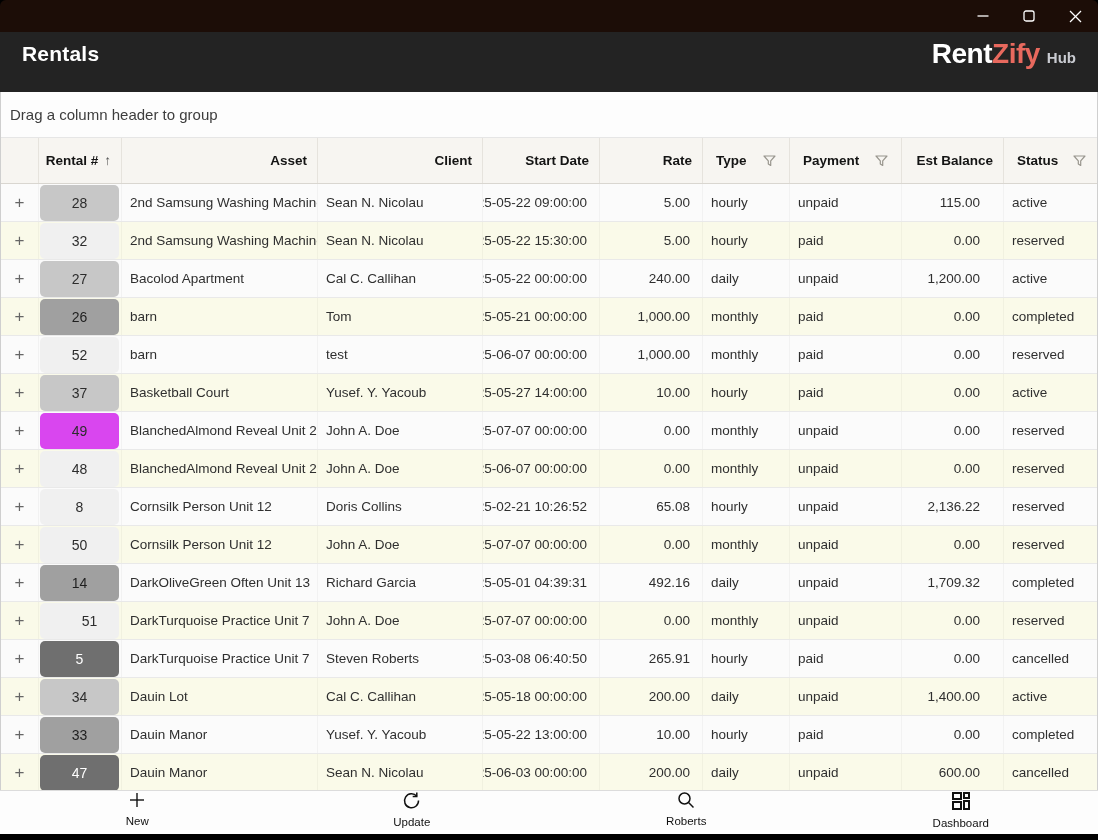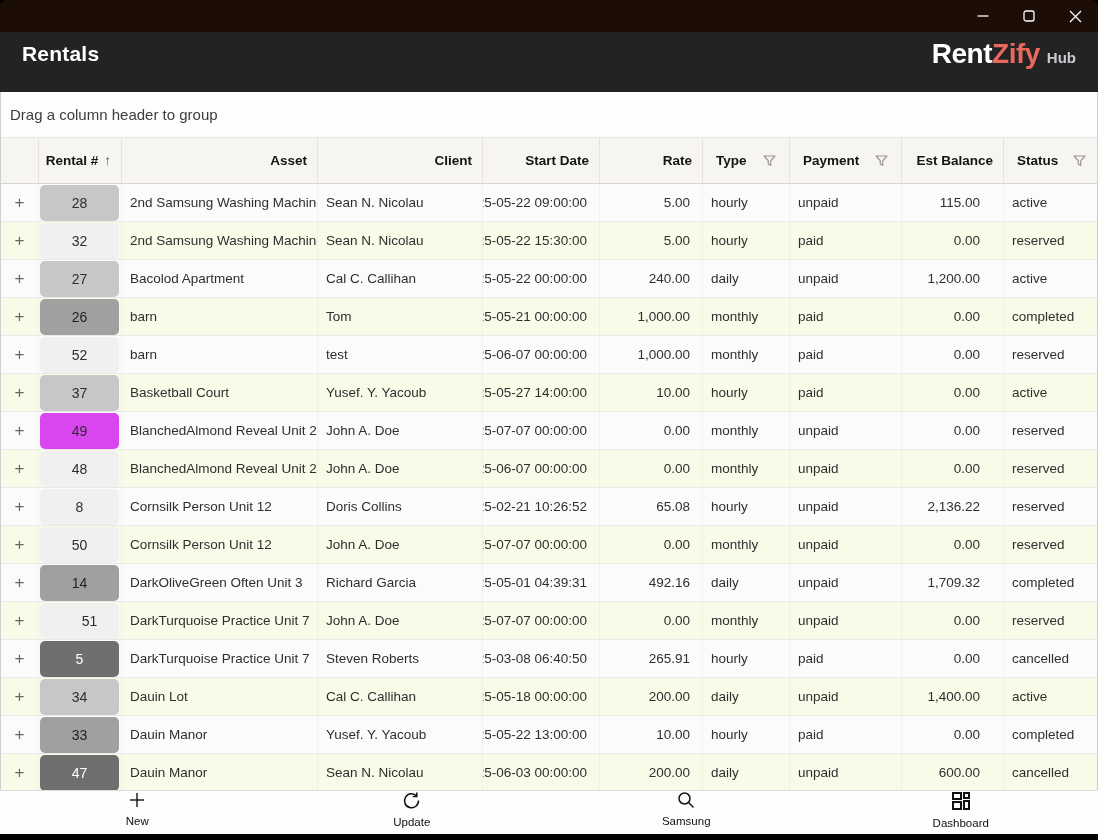--- a/index.html
+++ b/index.html
@@ -314,21 +314,21 @@
           <div class="bcell right bal">0.00</div>
           <div class="bcell left">reserved</div>
         </div>
         <div class="grow grid-cols norm">
           <div class="bcell center">
             <span class="expander">+</span>
           </div>
           <div class="bcell badgecell">
             <div class="badge" style="background: rgb(160, 160, 160); color: rgb(31, 31, 31);">14</div>
           </div>
-          <div class="bcell left">DarkOliveGreen Often Unit 3</div>
+          <div class="bcell left">DarkOliveGreen Often Unit 13</div>
           <div class="bcell left">Richard Garcia</div>
           <div class="bcell right">2025-05-01 04:39:31</div>
           <div class="bcell right">492.16</div>
           <div class="bcell left">daily</div>
           <div class="bcell left">unpaid</div>
           <div class="bcell right bal">1,709.32</div>
           <div class="bcell left">completed</div>
         </div>
         <div class="grow grid-cols alt">
           <div class="bcell center">
@@ -427,21 +427,21 @@
           <path d="M14.8 5.2 A7 7 0 1 0 16.5 9.5" fill="none" stroke="#111" stroke-width="1.5"></path>
           <polyline points="14.8,1.5 14.8,5.6 10.7,5.6" fill="none" stroke="#111" stroke-width="1.5"></polyline>
         </svg></span>
       <span class="tlabel">Update</span>
     </div>
     <div class="tbtn">
       <span><svg width="18" height="18" viewBox="0 0 18 18">
           <circle cx="7.5" cy="7.5" r="5.5" fill="none" stroke="#111" stroke-width="1.5"></circle>
           <line x1="11.8" y1="11.8" x2="16.5" y2="16.5" stroke="#111" stroke-width="1.5"></line>
         </svg></span>
-      <span class="tlabel">Samsung</span>
+      <span class="tlabel">Roberts</span>
     </div>
     <div class="tbtn">
       <span><svg width="20" height="20" viewBox="0 0 20 20">
           <rect x="2" y="2" width="8" height="6" fill="none" stroke="#111" stroke-width="2"></rect>
           <rect x="13" y="2" width="5" height="5" fill="none" stroke="#111" stroke-width="2"></rect>
           <rect x="2" y="11" width="8" height="7" fill="none" stroke="#111" stroke-width="2"></rect>
           <rect x="13" y="10" width="5" height="8" fill="none" stroke="#111" stroke-width="2"></rect>
         </svg></span>
       <span class="tlabel">Dashboard</span>
     </div>

